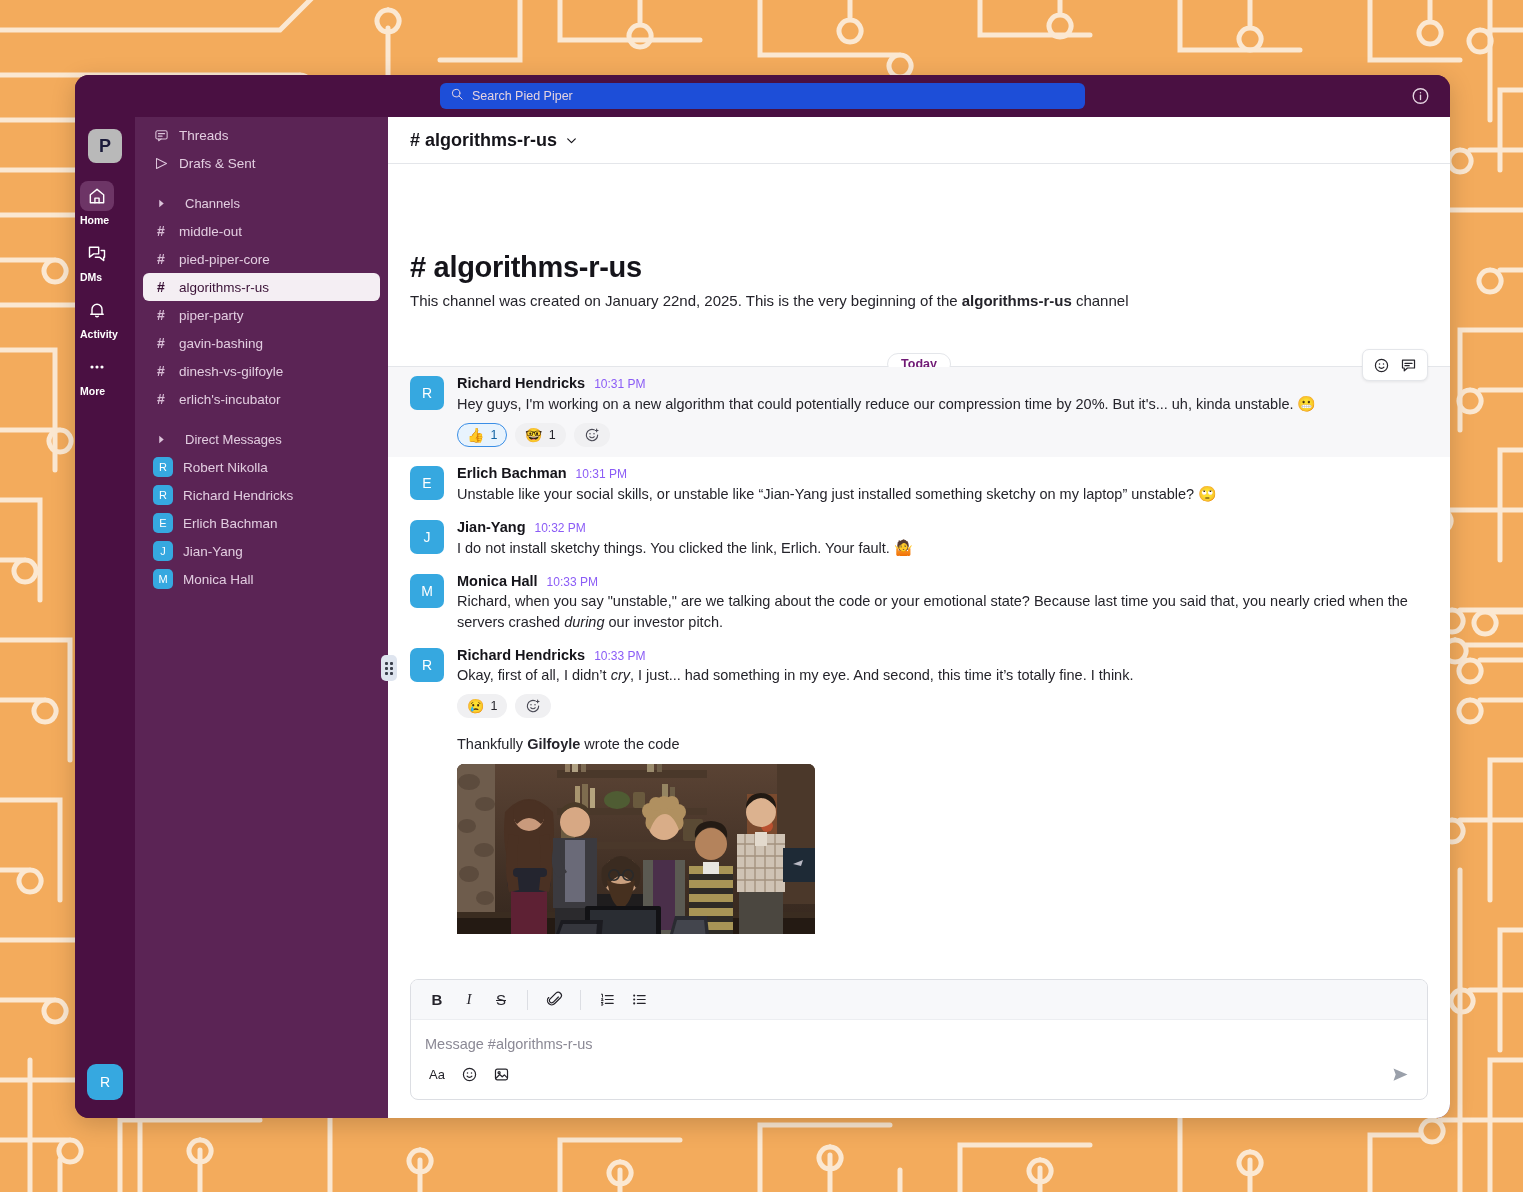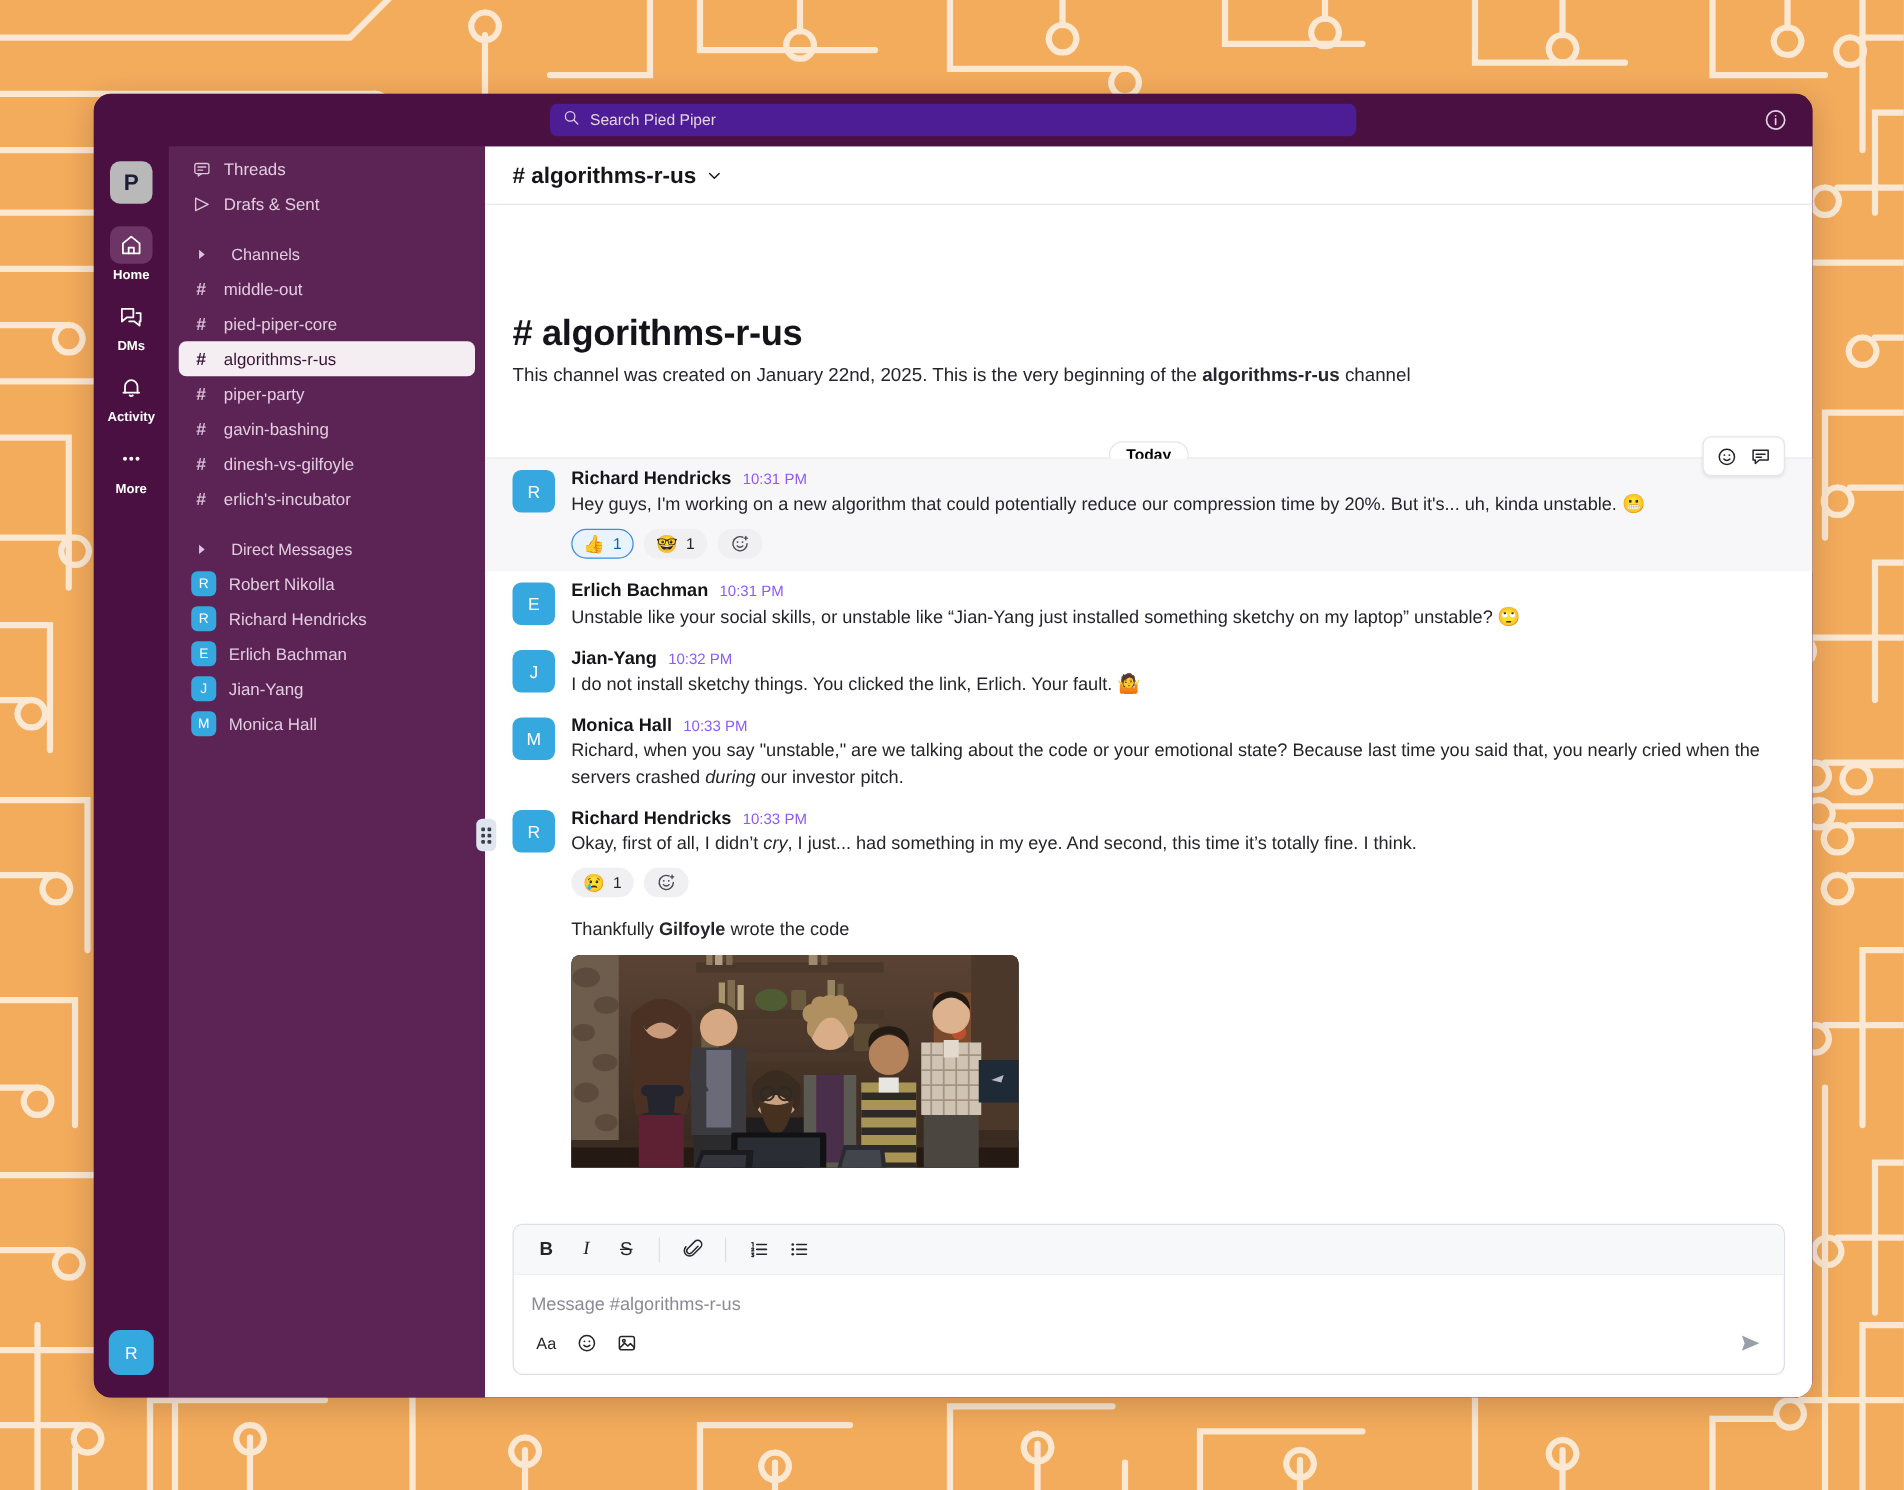--- a/index.html
+++ b/index.html
@@ -33,21 +33,21 @@
 
   
   .topbar {
     height: 42px; min-height: 42px;
     background: #4a1042;
     display: flex; align-items: center; justify-content: center;
     position: relative;
   }
   .search-pill {
     width: 645px; height: 26px;
-    background: #4c1d95;
+    background: #1d4ed8;
     border-radius: 6px;
     display: flex; align-items: center;
     padding: 0 10px; gap: 8px;
     cursor: text;
   }
   .search-pill .txt { color: #e4d3e0; font-size: 12.5px; }
   .topbar .info-btn {
     position: absolute; right: 20px; top: 50%;
     transform: translateY(-50%);
     cursor: pointer; line-height: 0;
@@ -66,21 +66,21 @@
   }
   .rail .logo {
     width: 34px; height: 34px; border-radius: 8px;
     background: #b9b9b9; color: #1b1b3a;
     font-weight: bold; font-size: 18px;
     display: flex; align-items: center; justify-content: center;
     margin-bottom: 18px; cursor: pointer;
   }
   .rail-item {
     width: 50px; margin-bottom: 12px;
-    display: flex; flex-direction: column; align-items: center;
+    display: flex; flex-direction: column; align-items: flex-start;
     cursor: pointer;
   }
   .rail-item .ic-box {
     width: 34px; height: 30px; border-radius: 8px;
     display: flex; align-items: center; justify-content: center;
   }
   .rail-item.active .ic-box { background: #6d3566; }
   .rail-item .lbl { color: #fff; font-size: 10.5px; margin-top: 3px; font-weight: bold; }
   .rail .me-avatar {
     position: absolute; bottom: 18px; left: 50%;
@@ -155,21 +155,21 @@
 
   .divider {
     margin: 38px 0 0 0; position: relative; height: 20px;
     border-bottom: 1px solid #e4e6ea;
   }
   .divider .pill {
     position: absolute; left: 50%; transform: translateX(-50%);
     top: 6px;
     background: #fff; border: 1px solid #e4e6ea;
     border-radius: 12px; padding: 3px 13px;
-    font-size: 12.5px; font-weight: bold; color: #000000;
+    font-size: 12.5px; font-weight: bold; color: #701a75;
     cursor: pointer;
   }
 
   .msg {
     display: flex; gap: 13px;
     padding: 8px 22px 6px 22px;
     position: relative;
   }
   .msg.hovered { background: #f7f7f9; padding-bottom: 10px; }
   .msg .avatar {

